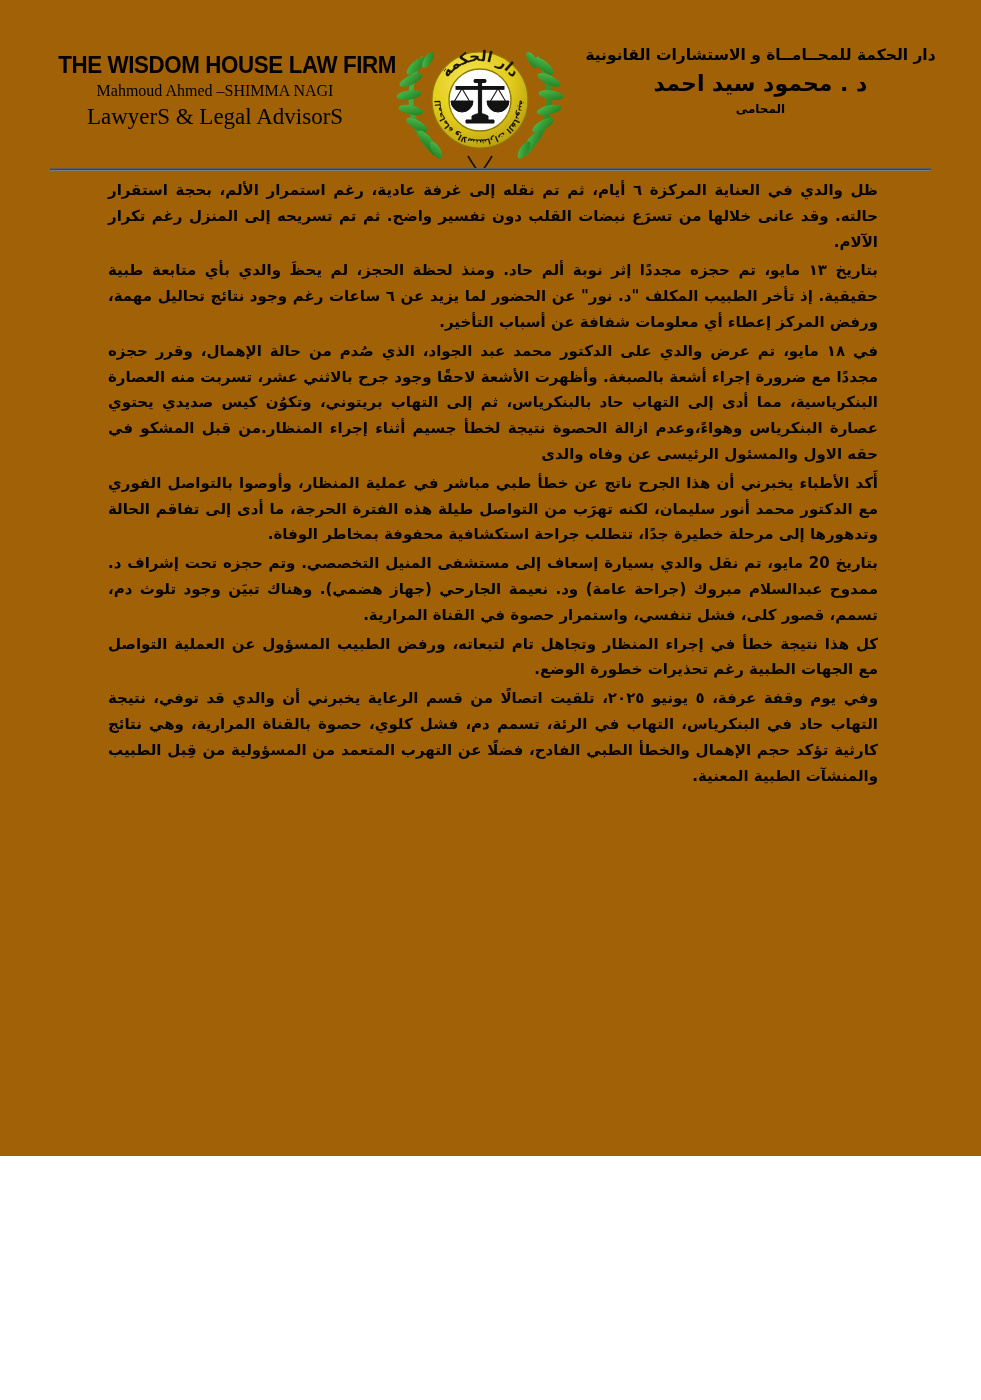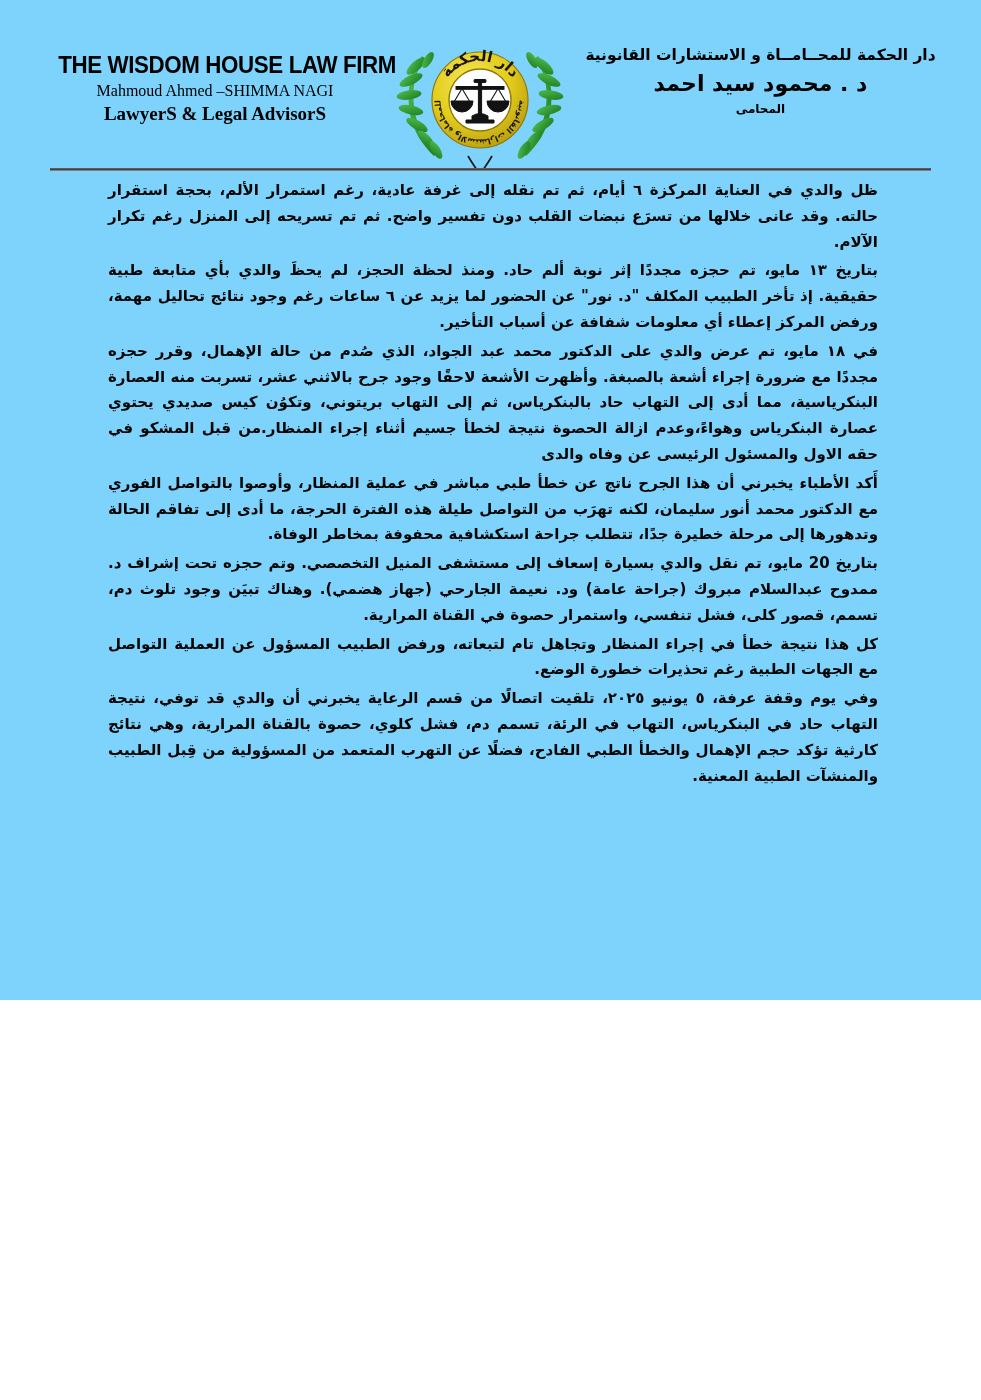--- a/index.html
+++ b/index.html
@@ -8,23 +8,23 @@
     padding: 0;
     background: #ffffff;
   }
   body {
     font-family: "Liberation Serif", "DejaVu Serif", serif;
     color: #000;
   }
   .page {
     position: relative;
     width: 981px;
-    height: 1000px;
+    height: 1156px;
     margin: 0 auto;
-    background: #7dd3fc;
+    background: #a16207;
     box-sizing: border-box;
     overflow: hidden;
   }
 
   
   .letterhead {
     position: absolute;
     top: 30px;
     left: 0;
     width: 981px;
@@ -53,24 +53,23 @@
   }
   .firm-partners {
     font-family: "Liberation Serif", "DejaVu Serif", serif;
     font-size: 16px;
     line-height: 1.3;
     margin-top: 3px;
     white-space: nowrap;
   }
   .firm-role {
     font-family: "Liberation Serif", "DejaVu Serif", serif;
-    font-size: 19px;
+    font-size: 23px;
     line-height: 1.3;
     white-space: nowrap;
-    font-weight: bold;
   }
 
   
   .lh-logo {
     position: relative;
     width: 180px;
     height: 140px;
     flex: 0 0 180px;
     margin-left: 10px;
   }

